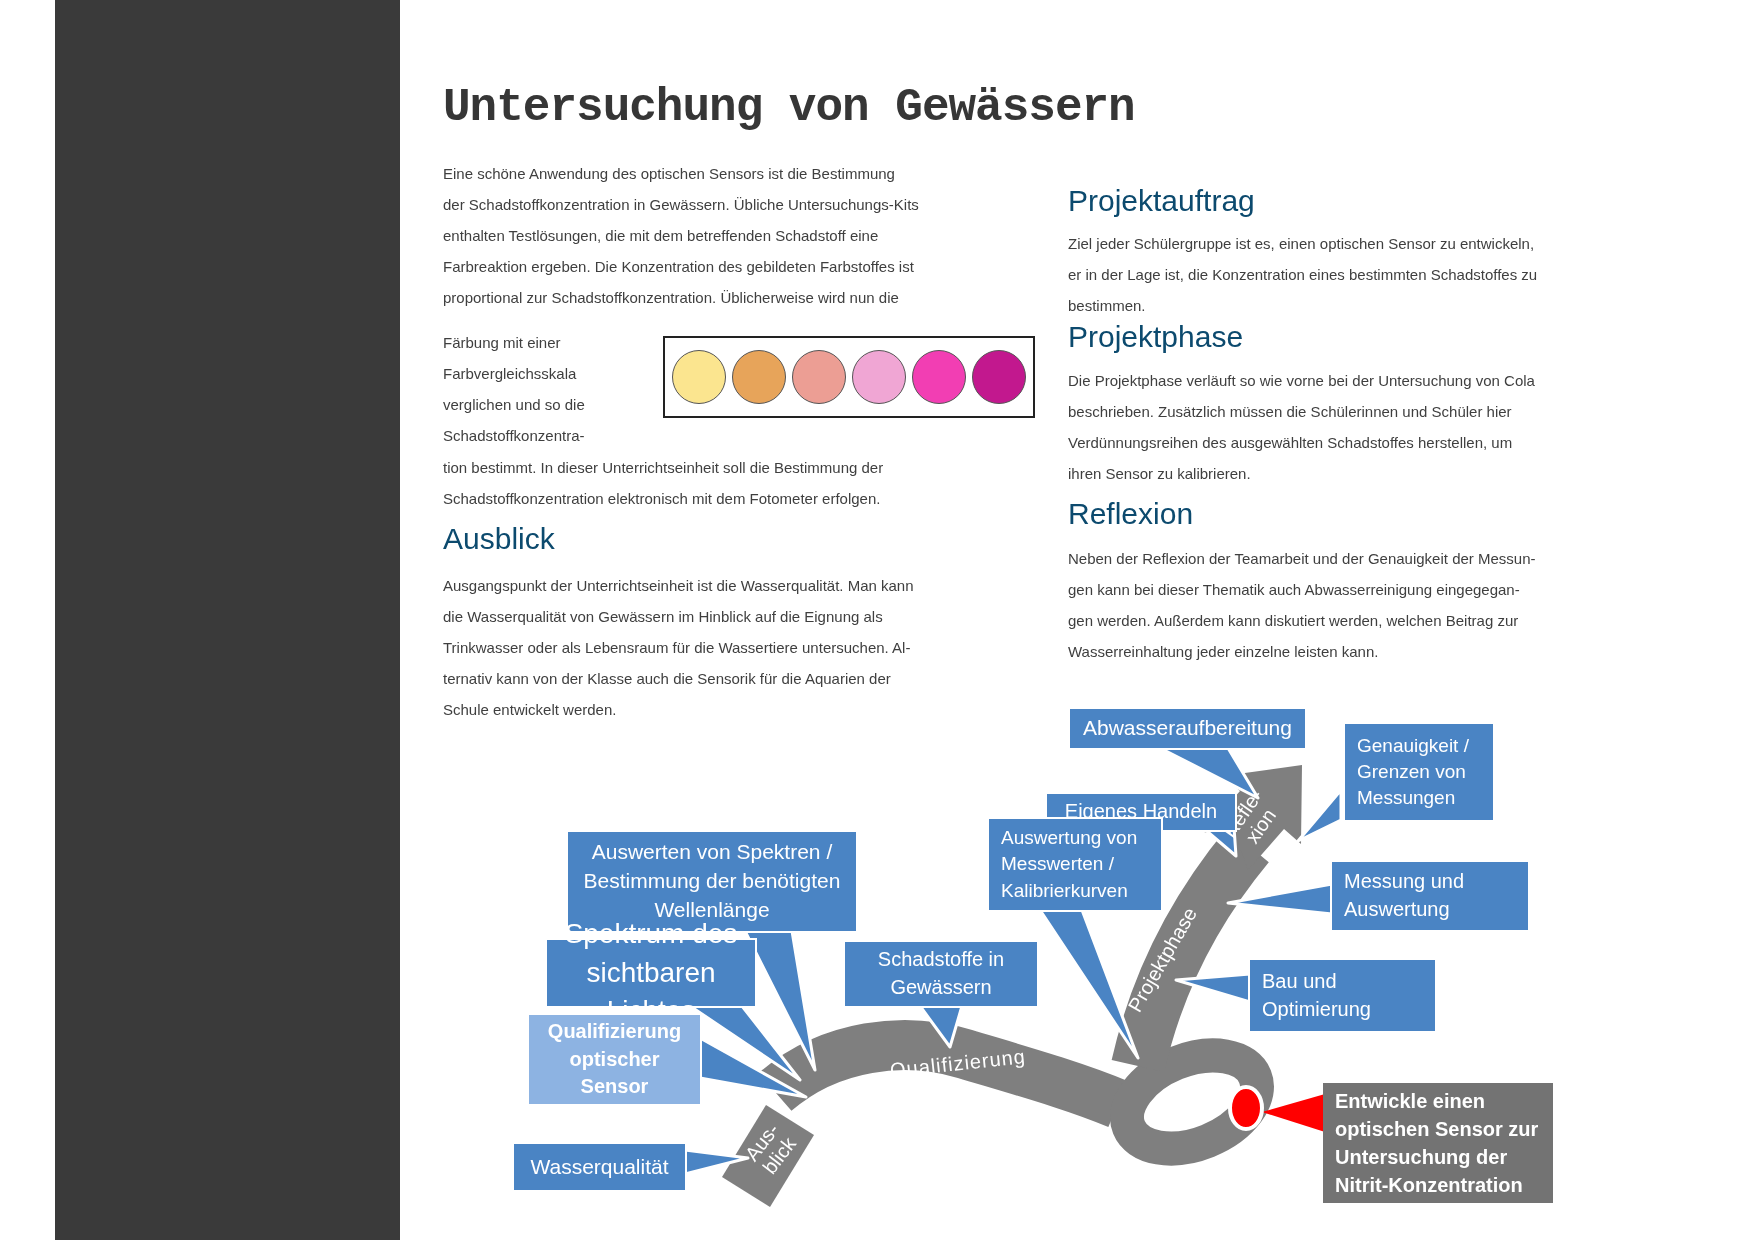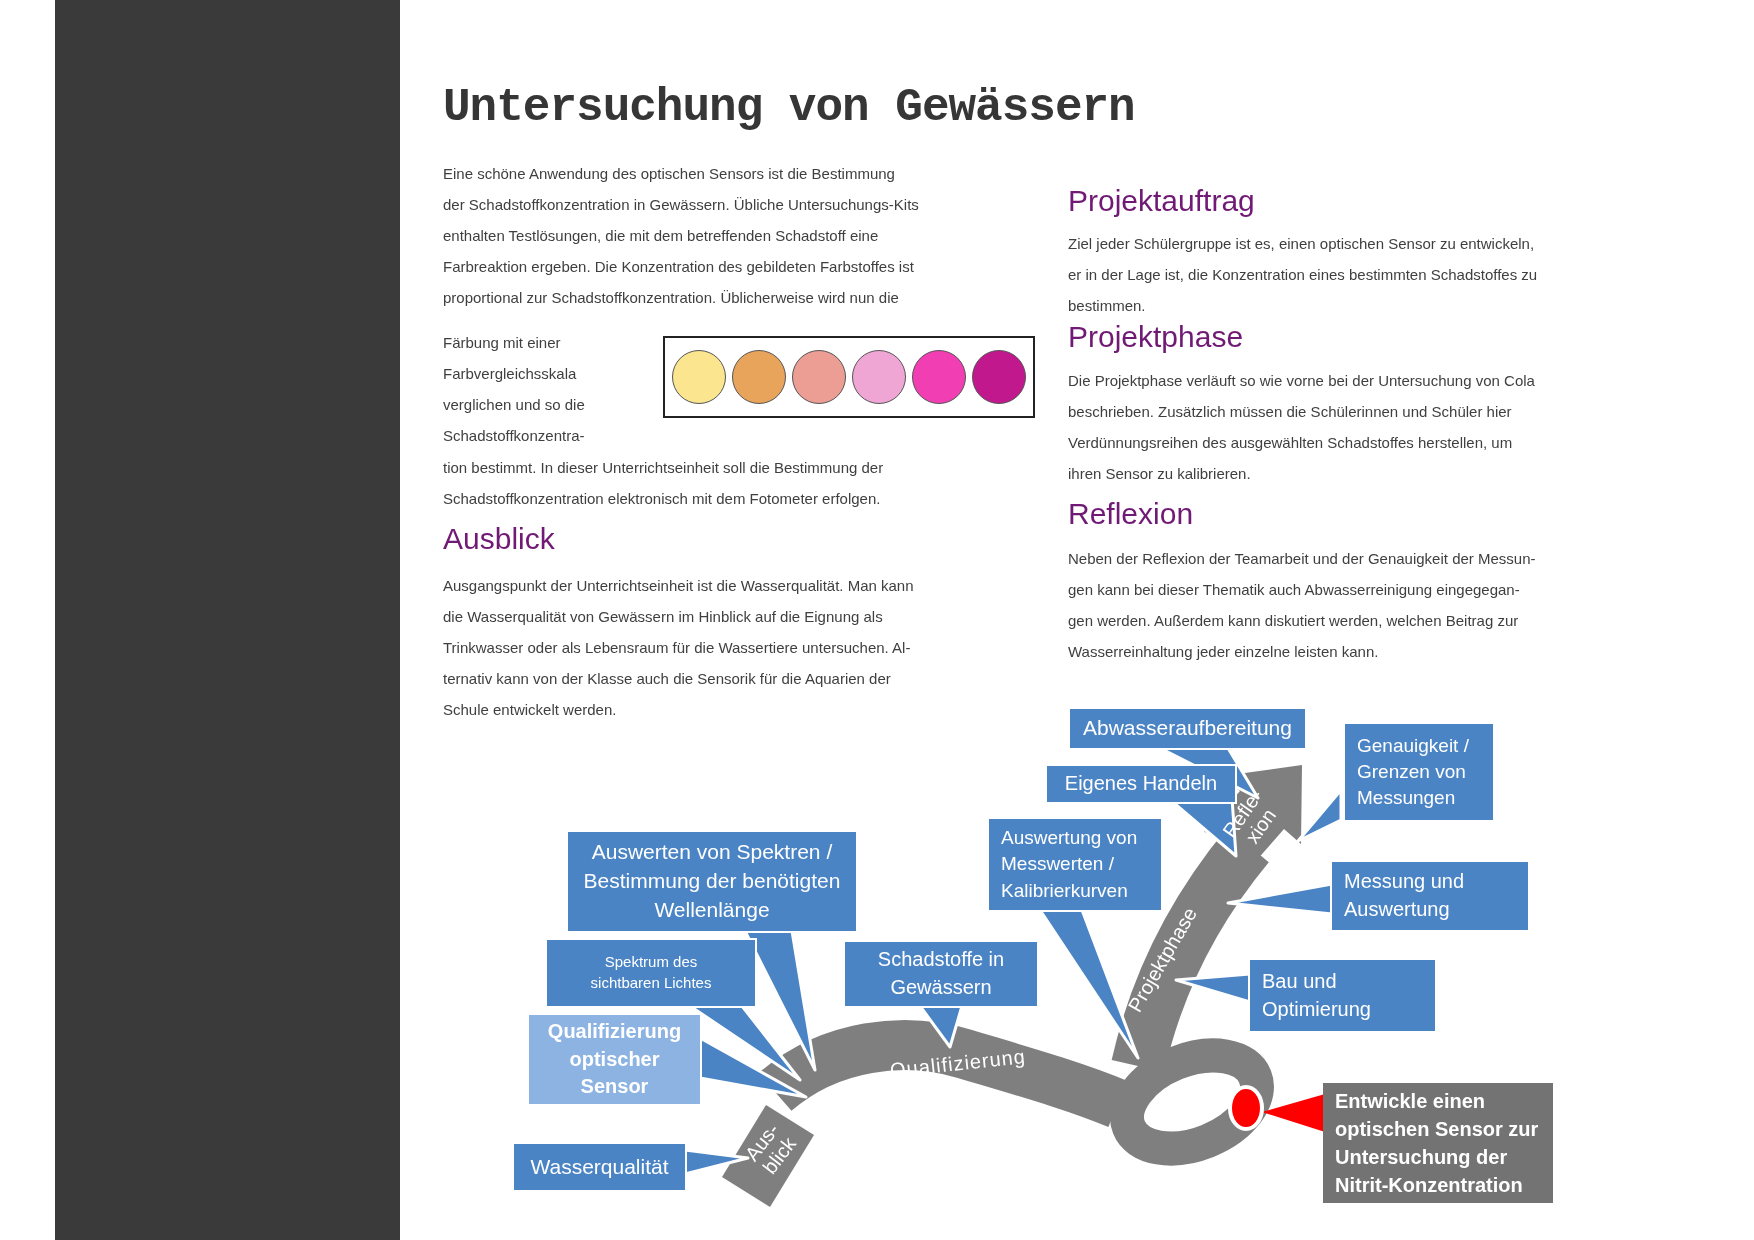--- a/index.html
+++ b/index.html
@@ -3,21 +3,21 @@
 <meta charset="utf-8">
 <style>
   html,body{margin:0;padding:0;background:#ffffff;}
   body{width:1754px;height:1240px;position:relative;overflow:hidden;
        font-family:"Liberation Sans",sans-serif;color:#3f3f3f;}
   .abs{position:absolute;}
   #sidebar{left:55px;top:0;width:345px;height:1240px;background:#3a3a3a;}
   #page-title{left:443px;top:82px;font-size:46px;font-weight:bold;color:#363636;
       letter-spacing:-1px;white-space:nowrap;font-family:Liberation Mono, monospace;}
   .body-text{font-size:15px;line-height:31px;white-space:pre-line;color:#3f3f3f;}
-  .heading{font-size:30px;font-weight:400;color:#701a75;white-space:nowrap;}
+  .heading{font-size:30px;font-weight:400;color:#0c4a6e;white-space:nowrap;}
   
   #color-scale{left:663px;top:336px;width:372px;height:82px;background:#fff;
       border:2px solid #222;box-sizing:border-box;display:flex;align-items:center;
       justify-content:center;gap:6px;}
   .swatch{width:54px;height:54px;border-radius:50%;border:1px solid #555;box-sizing:border-box;}
   
   #diagram-svg{left:0;top:0;z-index:1;}
   .path-label{position:absolute;z-index:2;color:#ffffff;font-size:20px;line-height:1.08;
       white-space:pre-line;text-align:center;transform-origin:center;}
   .callout{position:absolute;z-index:3;background:#4a84c4;color:#ffffff;
@@ -108,31 +108,31 @@
 </svg>
 
 <div class="path-label" style="left:958px;top:1064px;transform:translate(-50%,-50%) rotate(-6deg);letter-spacing:1px;">Qualifizierung</div>
 <div class="path-label" style="left:771px;top:1149px;transform:translate(-50%,-50%) rotate(-52deg);">Aus-
 blick</div>
 <div class="path-label" style="left:1163px;top:960px;transform:translate(-50%,-50%) rotate(-60deg);">Projektphase</div>
 <div class="path-label" style="left:1252px;top:820px;transform:translate(-50%,-50%) rotate(-55deg);">Refle-
 xion</div>
 
 <div class="callout center" style="left:1068px;top:707px;width:239px;height:43px;font-size:21px;">Abwasseraufbereitung</div>
-<div class="callout center" style="left:1045px;top:764px;width:192px;height:40px;text-align:right;">Eigenes Handeln</div>
+<div class="callout center" style="left:1045px;top:792px;width:192px;height:40px;text-align:right;">Eigenes Handeln</div>
 <div class="callout left" style="left:1343px;top:722px;width:152px;height:100px;font-size:19px;">Genauigkeit /
 Grenzen  von
 Messungen</div>
 <div class="callout left" style="left:987px;top:817px;width:176px;height:95px;font-size:19px;">Auswertung von
 Messwerten /
 Kalibrierkurven</div>
 <div class="callout center" style="left:566px;top:830px;width:292px;height:103px;font-size:21px;">Auswerten von Spektren /
 Bestimmung der benötigten
 Wellenlänge</div>
-<div class="callout center" style="left:545px;top:938px;width:212px;height:70px;font-size:15px;">Spektrum des
+<div class="callout center" style="left:545px;top:938px;width:212px;height:70px;font-size:28px;">Spektrum des
 sichtbaren Lichtes</div>
 <div class="callout center" style="left:843px;top:940px;width:196px;height:68px;">Schadstoffe in
 Gewässern</div>
 <div class="callout center light" style="left:527px;top:1013px;width:175px;height:93px;">Qualifizierung
 optischer
 Sensor</div>
 <div class="callout left" style="left:1330px;top:860px;width:200px;height:72px;">Messung  und
 Auswertung</div>
 <div class="callout left" style="left:1248px;top:958px;width:189px;height:75px;">Bau und
 Optimierung</div>

